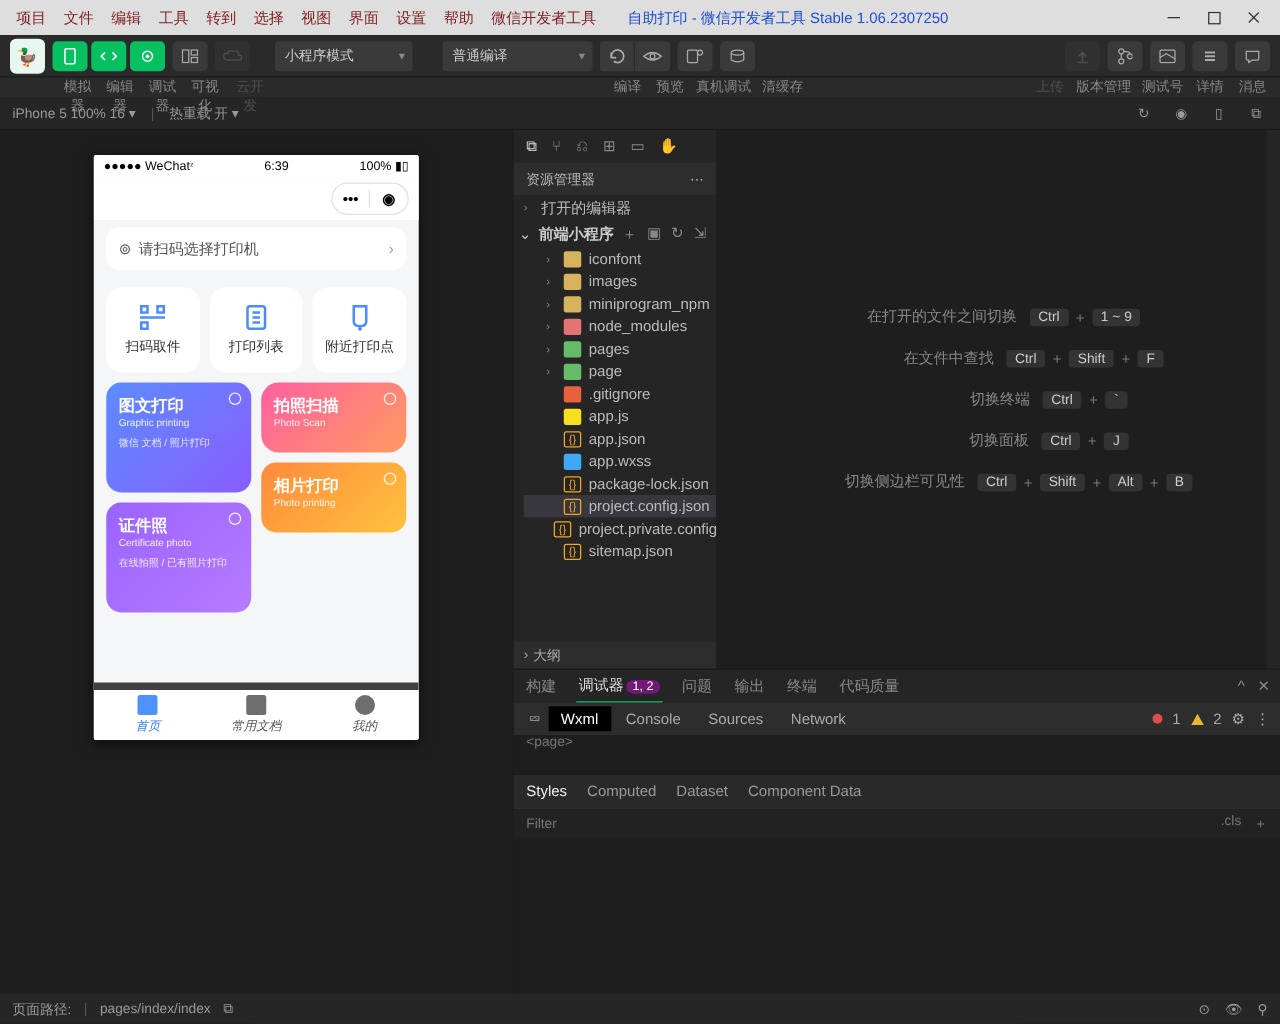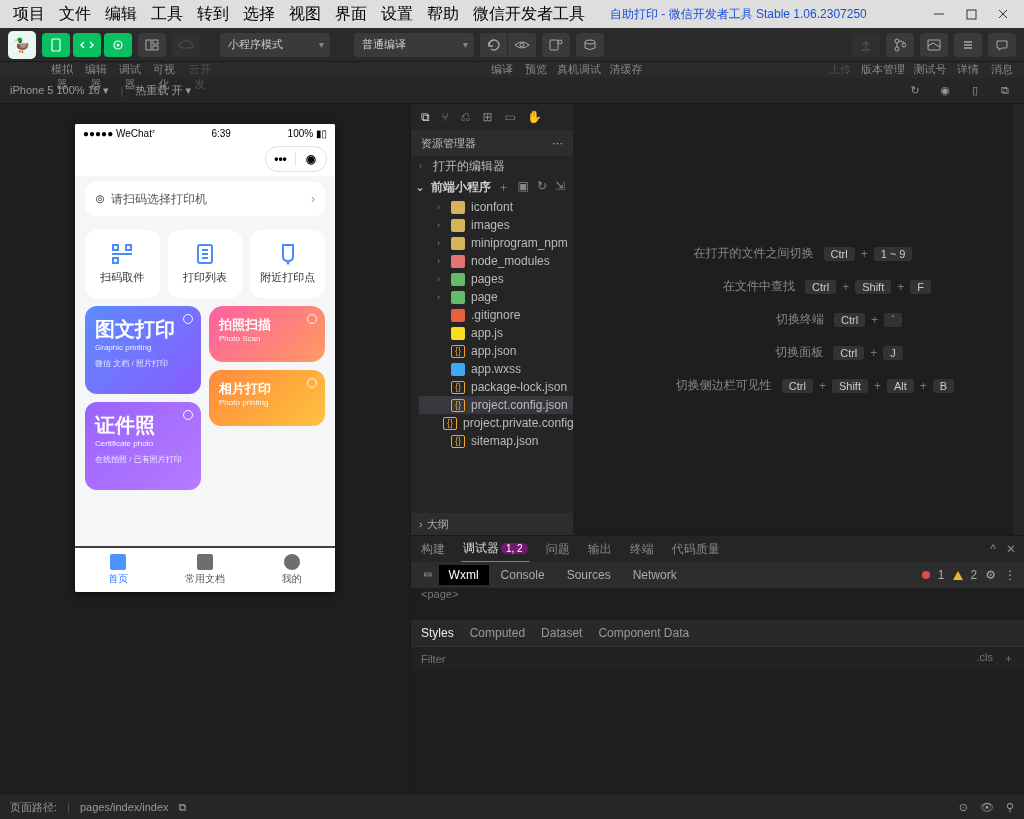--- a/index.html
+++ b/index.html
@@ -1,20 +1,20 @@
 <!DOCTYPE html>
 <html><head>
 <meta charset="utf-8">
 <style>
 *{box-sizing:border-box;margin:0;padding:0;font-family:"Microsoft YaHei","Segoe UI",Arial,sans-serif;}
 body{background:#1e1e1e;color:#ccc;font-size:12px;width:1024px;height:819px;overflow:hidden;position:relative;}
 
 .titlebar{height:28px;background:#dedede;display:flex;align-items:center;padding:0 6px;color:#222;}
 .menubar{display:flex;gap:0;}
-.menubar span{padding:4px 7px;font-size:16px;color:#000000;}
+.menubar span{padding:4px 7px;font-size:12px;color:#7f1d1d;}
 .title-text{flex:1;text-align:left;padding-left:18px;color:#1d4ed8;font-size:12px;}
 .win-icons{display:flex;gap:2px;}
 .win-icons span{width:30px;height:24px;display:flex;align-items:center;justify-content:center;color:#333;font-size:12px;}
 .win-icons svg{stroke:#333;}
 
 .toolbar{height:34px;background:#2a2a2a;border-bottom:1px solid #1a1a1a;display:flex;align-items:center;padding:0 8px;gap:6px;}
 .logo-sq{width:28px;height:28px;background:#e8f7f0;border-radius:5px;display:flex;align-items:center;justify-content:center;font-size:14px;}
 .tb-btn{height:24px;min-width:28px;border-radius:4px;display:flex;align-items:center;justify-content:center;padding:0 6px;color:#fff;font-size:11px;}
 .tb-grn{background:#07c160;}
 .tb-dk{background:#3a3a3a;color:#aaa;}
@@ -48,24 +48,24 @@
 .feat{flex:1;background:#fff;border-radius:12px;height:68px;display:flex;flex-direction:column;align-items:center;justify-content:center;gap:5px;color:#333;font-size:11px;}
 .cards{display:flex;gap:8px;margin:0 10px;}
 .col{flex:1;display:flex;flex-direction:column;gap:8px;}
 .card{border-radius:12px;padding:10px;color:#fff;position:relative;overflow:hidden;}
 .card .dot{position:absolute;top:8px;right:8px;width:10px;height:10px;border:1.5px solid rgba(255,255,255,.9);border-radius:50%;}
 .card-graphic{height:88px;background:linear-gradient(135deg,#5b8cff,#8a5cff);}
 .card-cert{height:88px;background:linear-gradient(135deg,#9a63ff,#b67bff);}
 .card-id{height:56px;background:linear-gradient(135deg,#2fa8ff,#3bd1ff);}
 .card-scan{height:56px;background:linear-gradient(135deg,#ff5fa2,#ff9b5f);border-radius:14px;}
 .card-photo{height:56px;background:linear-gradient(135deg,#ff8a3d,#ffc23d);}
-.ct1{font-size:20px;font-weight:600;}
+.ct1{font-size:13px;font-weight:600;}
 .ct2{font-size:8px;opacity:.9;}
 .ct3{font-size:8px;opacity:.85;margin-top:6px;}
-.tabbar{margin-top:auto;height:46px;background:#fff;display:flex;border-top:2px solid #404040;}
+.tabbar{margin-top:auto;height:46px;background:#fff;display:flex;border-top:6px solid #404040;font-style:italic;}
 .tab{flex:1;display:flex;flex-direction:column;align-items:center;justify-content:center;gap:2px;font-size:10px;color:#555;}
 .tab.act{color:#2f7fff;}
 .tab .ti{width:16px;height:16px;background:currentColor;opacity:.85;border-radius:2px;}
 
 .explorer{flex:1;display:flex;flex-direction:column;background:#252526;border-left:1px solid #1a1a1a;min-width:0;}
 .exp-icons{height:26px;display:flex;align-items:center;gap:12px;padding:0 10px;color:#888;}
 .exp-icons span:first-child{color:#ddd;}
 .exp-head{height:26px;display:flex;align-items:center;padding:0 10px;color:#bbb;background:#2d2d2d;font-size:11px;}
 .exp-head .more{margin-left:auto;}
 .exp-row{height:20px;display:flex;align-items:center;padding-left:8px;gap:4px;color:#bbb;font-size:12px;cursor:default;}

